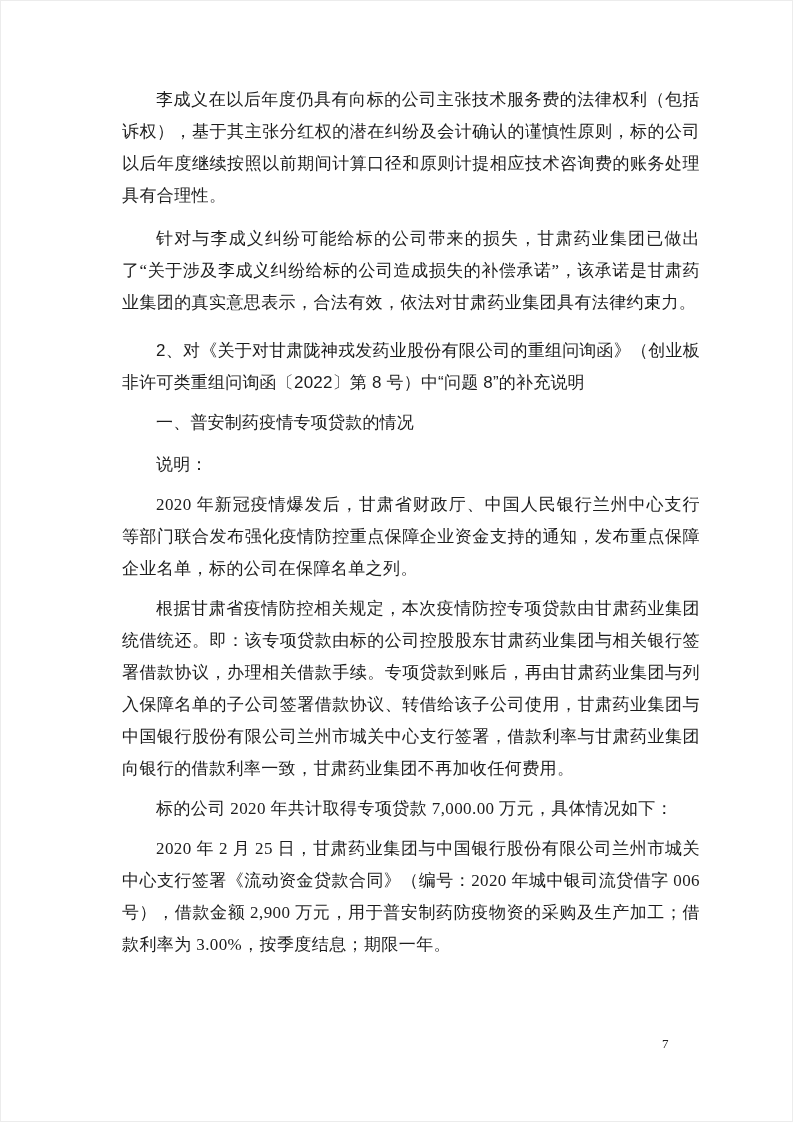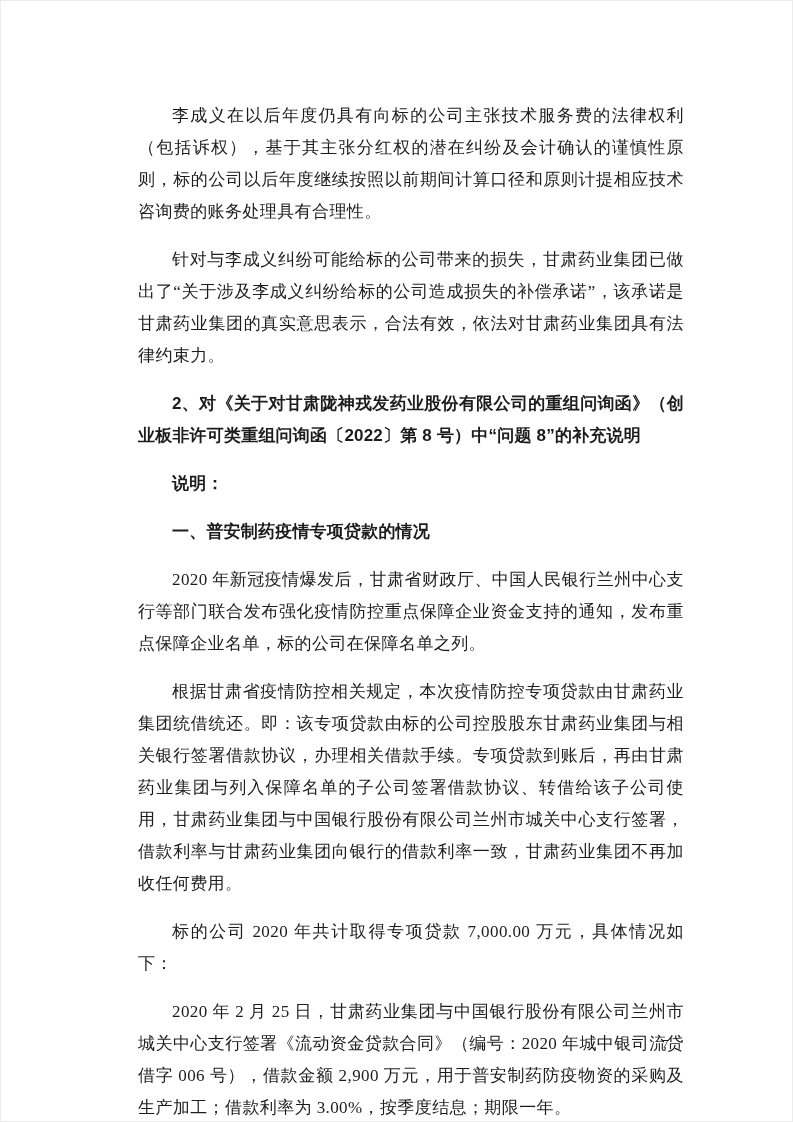--- a/index.html
+++ b/index.html
@@ -21,31 +21,31 @@
     background: #ffffff;
     box-shadow: inset 0 0 0 1px #ececec;
   }
   .content {
     position: absolute;
     left: 122px;
     top: 84px;
     width: 578px;
   }
   .para {
-    margin: 16px;
+    margin: 0;
     font-size: 17px;
     line-height: 32px;
     text-align: justify;
     text-indent: 2em;
     letter-spacing: 0.4px;
     word-break: break-all;
   }
   .heading {
     font-family: "Liberation Sans", sans-serif;
-    font-weight: bold;
+    font-weight: normal;
     letter-spacing: 0.2px;
   }
   .mt8  { margin-top: 8px; }
   .mt10 { margin-top: 10px; }
   .mt11 { margin-top: 11px; }
   .mt16 { margin-top: 16px; }
   .page-number {
     position: absolute;
     left: 662px;
     top: 1036px;
@@ -60,23 +60,23 @@
 
 <div class="page">
   <div class="content">
 
     <p class="para">李成义在以后年度仍具有向标的公司主张技术服务费的法律权利（包括诉权），基于其主张分红权的潜在纠纷及会计确认的谨慎性原则，标的公司以后年度继续按照以前期间计算口径和原则计提相应技术咨询费的账务处理具有合理性。</p>
 
     <p class="para mt11">针对与李成义纠纷可能给标的公司带来的损失，甘肃药业集团已做出了“关于涉及李成义纠纷给标的公司造成损失的补偿承诺”，该承诺是甘肃药业集团的真实意思表示，合法有效，依法对甘肃药业集团具有法律约束力。</p>
 
     <p class="para heading mt16">2、对《关于对甘肃陇神戎发药业股份有限公司的重组问询函》（创业板非许可类重组问询函〔2022〕第 8 号）中“问题 8”的补充说明</p>
 
+    <p class="para heading mt8">一、普安制药疫情专项贷款的情况</p>
+
     <p class="para heading mt10">说明：</p>
-
-    <p class="para heading mt8">一、普安制药疫情专项贷款的情况</p>
 
     <p class="para mt8">2020 年新冠疫情爆发后，甘肃省财政厅、中国人民银行兰州中心支行等部门联合发布强化疫情防控重点保障企业资金支持的通知，发布重点保障企业名单，标的公司在保障名单之列。</p>
 
     <p class="para mt8">根据甘肃省疫情防控相关规定，本次疫情防控专项贷款由甘肃药业集团统借统还。即：该专项贷款由标的公司控股股东甘肃药业集团与相关银行签署借款协议，办理相关借款手续。专项贷款到账后，再由甘肃药业集团与列入保障名单的子公司签署借款协议、转借给该子公司使用，甘肃药业集团与中国银行股份有限公司兰州市城关中心支行签署，借款利率与甘肃药业集团向银行的借款利率一致，甘肃药业集团不再加收任何费用。</p>
 
     <p class="para mt8">标的公司 2020 年共计取得专项贷款 7,000.00 万元，具体情况如下：</p>
 
 
     <p class="para mt8">2020 年 2 月 25 日，甘肃药业集团与中国银行股份有限公司兰州市城关中心支行签署《流动资金贷款合同》（编号：2020 年城中银司流贷借字 006 号），借款金额 2,900 万元，用于普安制药防疫物资的采购及生产加工；借款利率为 3.00%，按季度结息；期限一年。</p>
 

